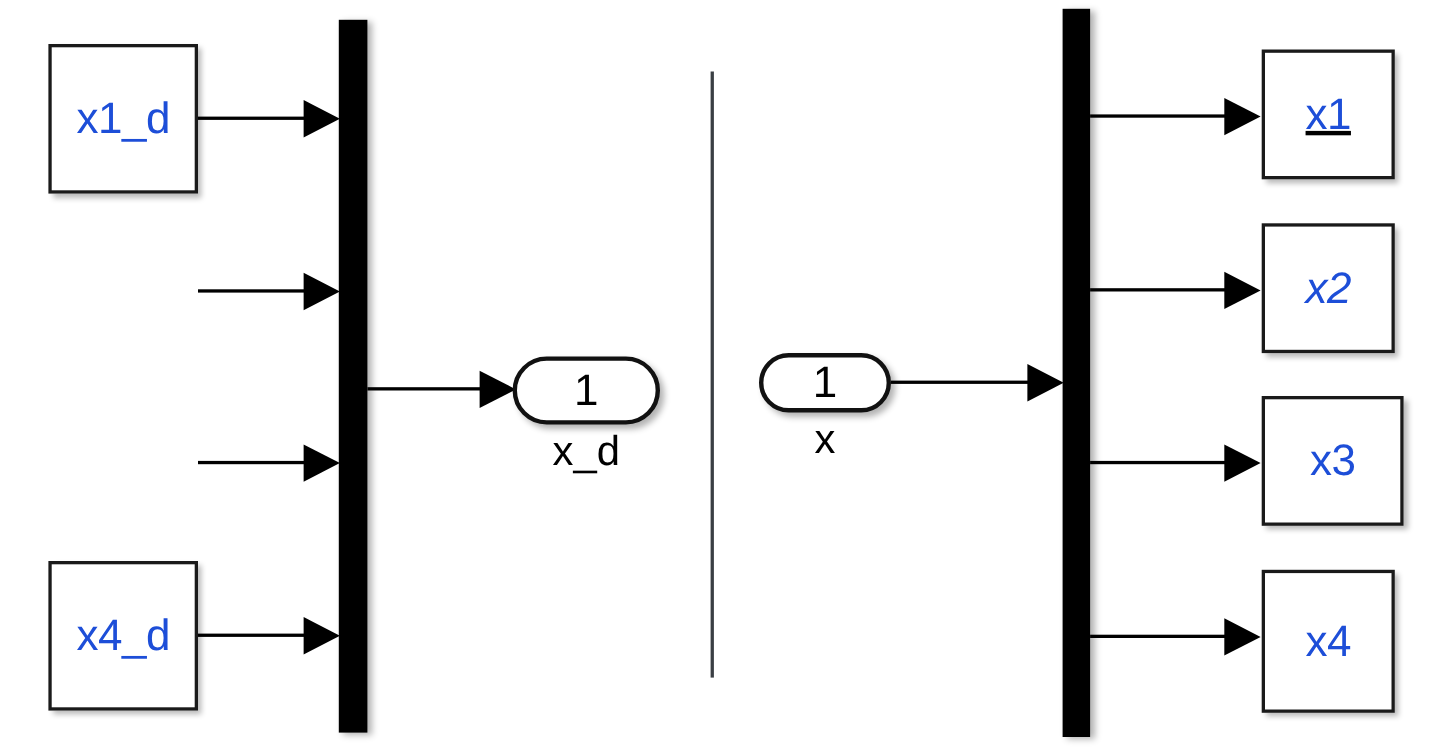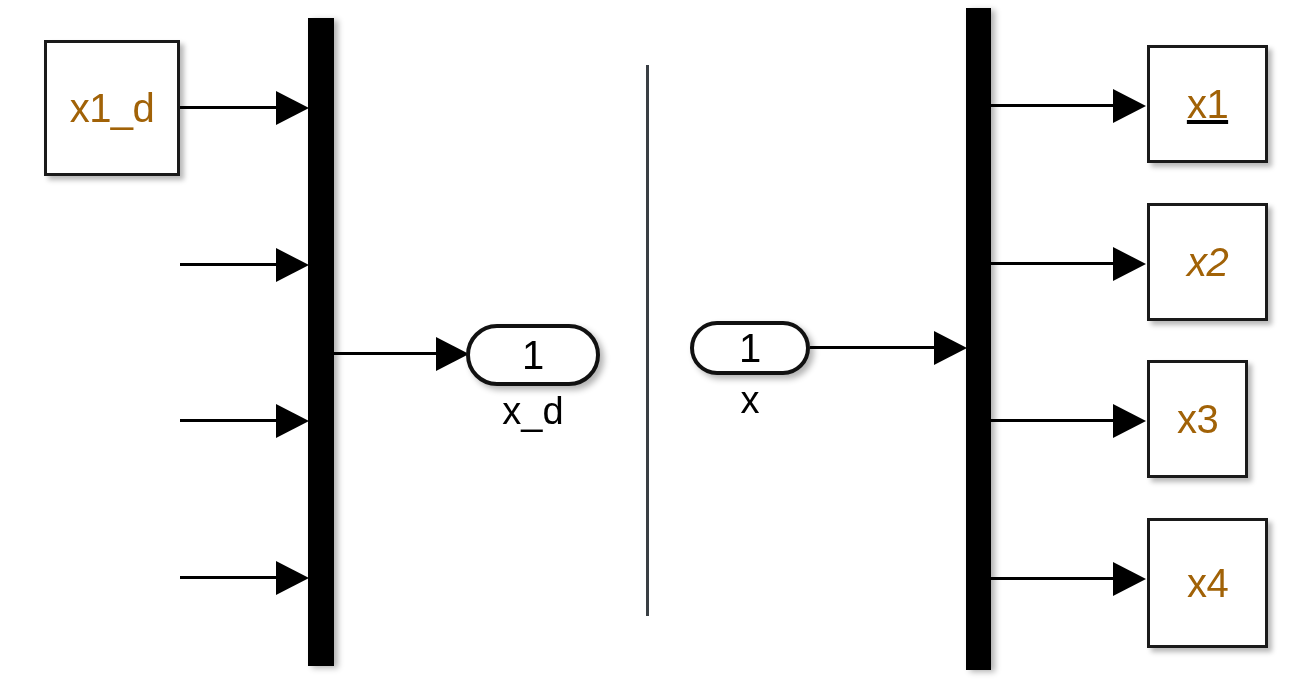--- a/index.html
+++ b/index.html
@@ -26,21 +26,21 @@
     border: 3px solid #1a1a1a;
     display: flex;
     align-items: center;
     justify-content: center;
     box-shadow: 4px 4px 5px rgba(0,0,0,0.28);
   }
   .block-label {
     font-family: "Liberation Sans", sans-serif;
     font-size: 40px;
     line-height: 1;
-    color: #a16207;
+    color: #1d4ed8;
     letter-spacing: -0.5px;
     white-space: nowrap;
     user-select: none;
   }
   
   .port-block {
     position: absolute;
     box-sizing: border-box;
     background: #ffffff;
     border: 4px solid #111111;
@@ -99,20 +99,23 @@
 <body>
 
 <div id="canvas">
 
   <div class="block" style="left:44px; top:40px; width:136px; height:136px;">
     <span class="block-label">x1_d</span>
   </div>
 
 
 
+  <div class="block" style="left:44px; top:510px; width:136px; height:136px;">
+    <span class="block-label">x4_d</span>
+  </div>
 
   <div class="wire" style="left:180px; top:106px; width:98px;"></div>
   <div class="arrow" style="left:276px; top:91px;"></div>
 
   <div class="wire" style="left:180px; top:263px; width:98px;"></div>
   <div class="arrow" style="left:276px; top:248px;"></div>
 
   <div class="wire" style="left:180px; top:419px; width:98px;"></div>
   <div class="arrow" style="left:276px; top:404px;"></div>
 
@@ -154,21 +157,21 @@
   <div class="arrow" style="left:1113px; top:562px;"></div>
 
   <div class="block" style="left:1147px; top:45px; width:121px; height:118px;text-decoration:underline;">
     <span class="block-label">x1</span>
   </div>
 
   <div class="block" style="left:1147px; top:203px; width:121px; height:118px;font-style:italic;">
     <span class="block-label">x2</span>
   </div>
 
-  <div class="block" style="left:1147px; top:360px; width:101px; height:118px;">
+  <div class="block" style="left:1147px; top:360px; width:129px; height:118px;">
     <span class="block-label">x3</span>
   </div>
 
   <div class="block" style="left:1147px; top:518px; width:121px; height:130px;">
     <span class="block-label">x4</span>
   </div>
 
 </div>
 
 </body></html>

